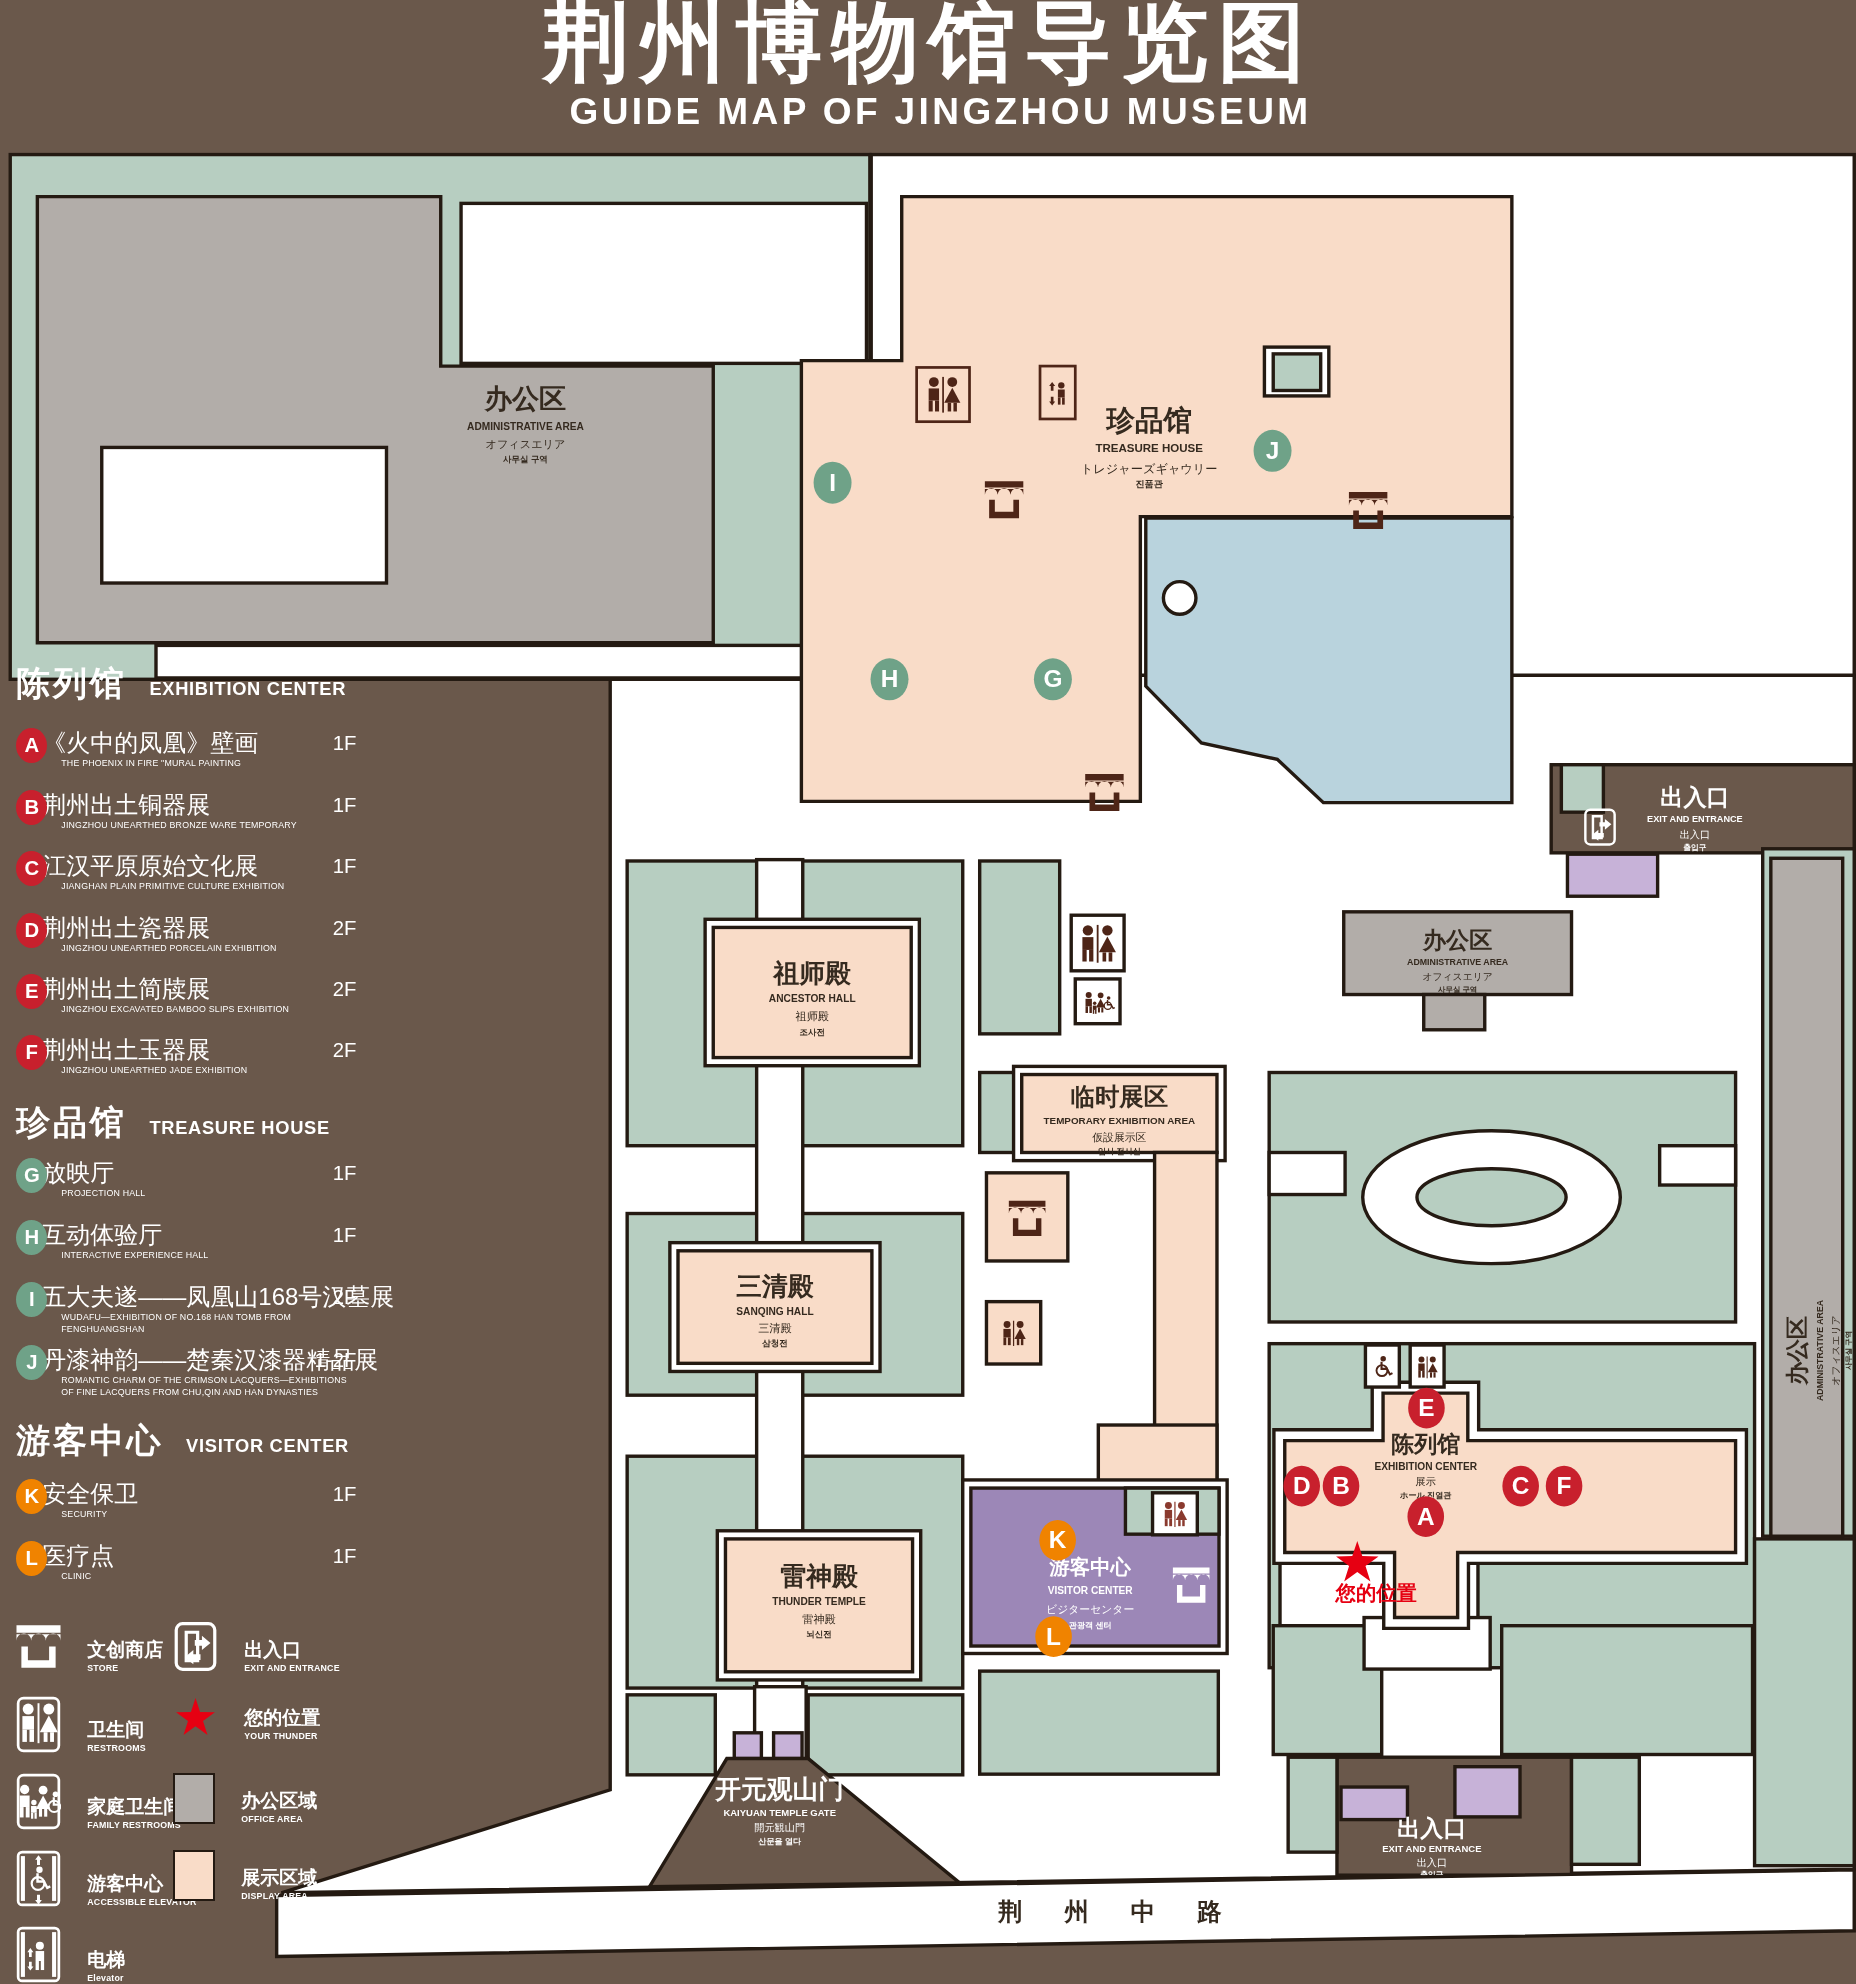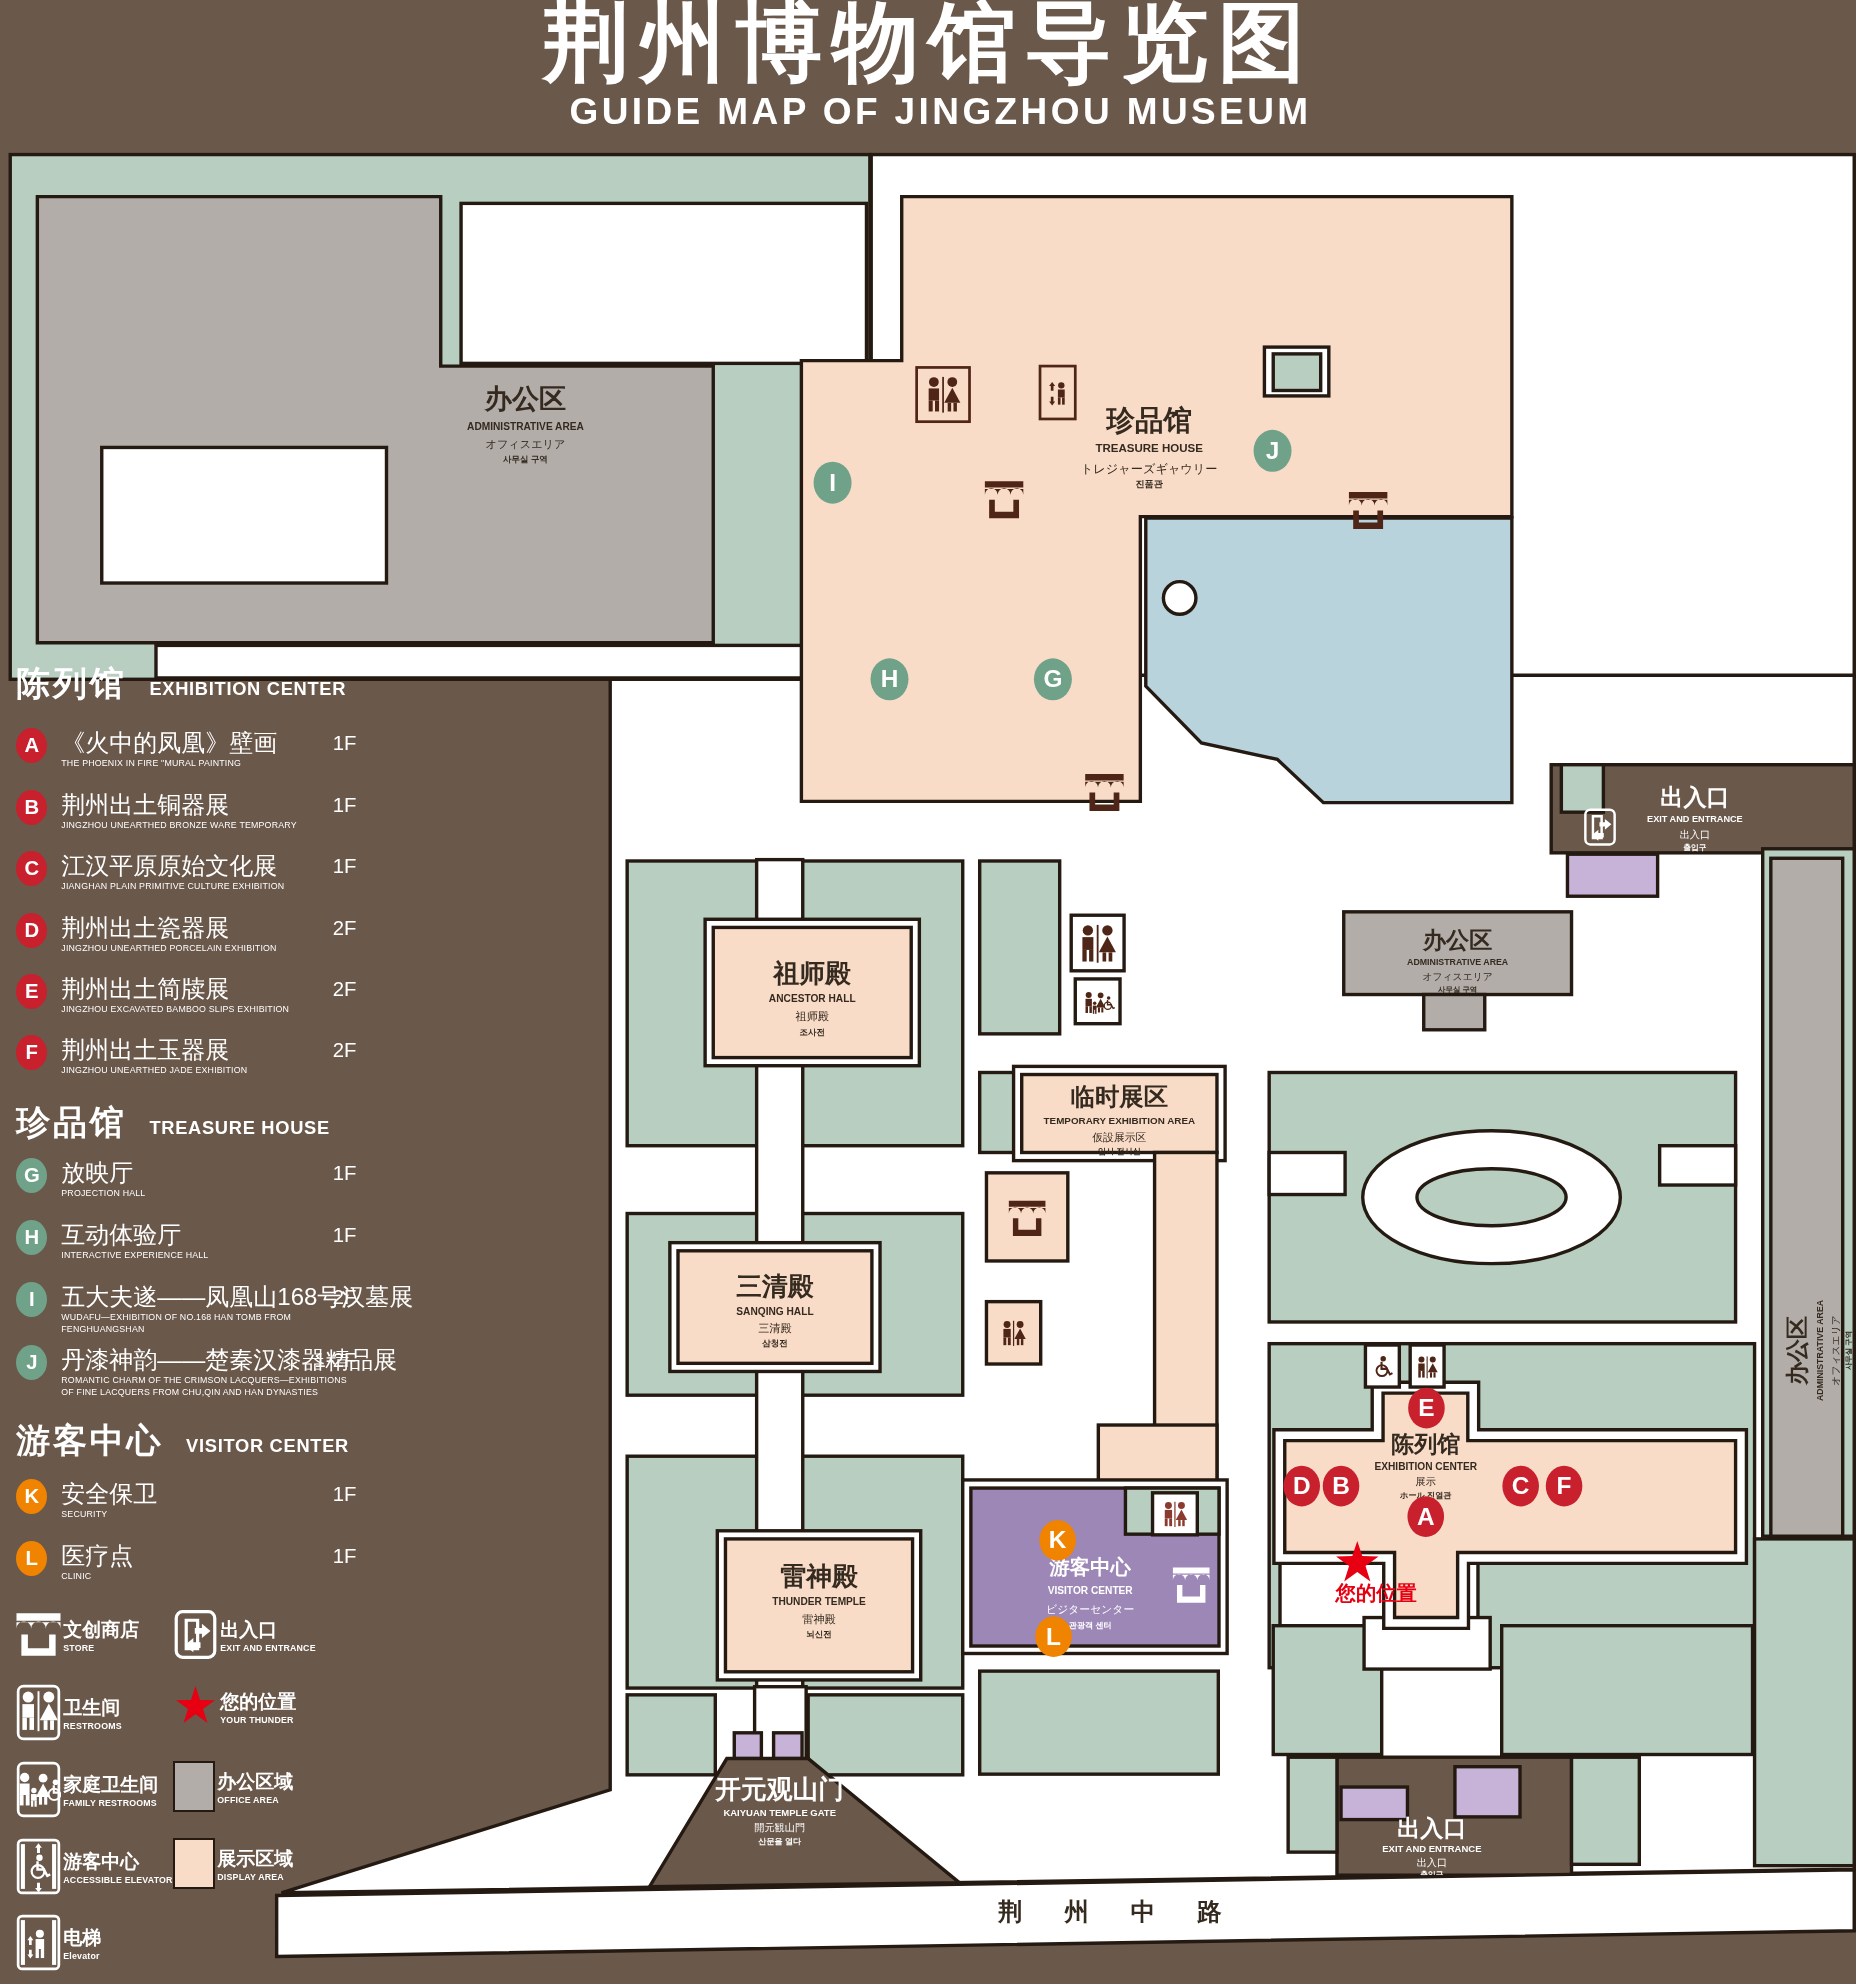--- a/index.html
+++ b/index.html
@@ -22,25 +22,25 @@
   .wh .z,.wh .e,.wh .j,.wh .k{fill:#fff;}
   .mt{font-size:36px;font-weight:bold;fill:#fff;text-anchor:middle;}
   
   .lg-sec{position:absolute;left:16.3px;display:flex;align-items:baseline;gap:23px;color:#fff;}
   .lg-sec .zh{font-size:34px;font-weight:bold;letter-spacing:2.7px;}
   .lg-sec .en{font-size:18.3px;font-weight:bold;letter-spacing:0.7px;}
   .lg-item{position:absolute;left:16.3px;width:340px;color:#fff;}
   .badge{position:absolute;left:0;top:1.4px;width:31px;height:35px;border-radius:50%;
          text-align:center;line-height:35px;font-size:20.3px;font-weight:bold;color:#fff;}
   .bg-red{background:#C8202D;}.bg-green{background:#6FA288;}.bg-orange{background:#F08300;}
-  .lg-zh{margin-left:45px;font-size:24px;line-height:31px;white-space:nowrap;}
+  .lg-zh{margin-left:26px;font-size:24px;line-height:31px;white-space:nowrap;}
   .lg-en{margin-left:45px;font-size:8.8px;line-height:11.5px;max-width:298px;letter-spacing:0.2px;}
   .lg-fl{position:absolute;right:0;top:5.4px;font-size:20.3px;}
   .ic-row{position:absolute;left:16.3px;height:61px;width:353px;}
-  .ic-cell{position:absolute;top:4px;display:flex;align-items:center;gap:2px;color:#fff;}
+  .ic-cell{position:absolute;top:16px;display:flex;align-items:flex-end;gap:26px;color:#fff;}
   .ic-zh{font-size:19px;font-weight:bold;white-space:nowrap;}
   .ic-en{font-size:8.8px;font-weight:bold;letter-spacing:0.2px;}
   .sw{width:38px;height:47px;border:2.7px solid #241A12;}
   .sw-gray{background:#B2ADA9;}.sw-pink{background:#F9DCC8;}
 </style>
 </head>
 <body>
 
 <div class="t1">荆州博物馆导览图</div>
 <div class="t2">GUIDE MAP OF JINGZHOU MUSEUM</div>

